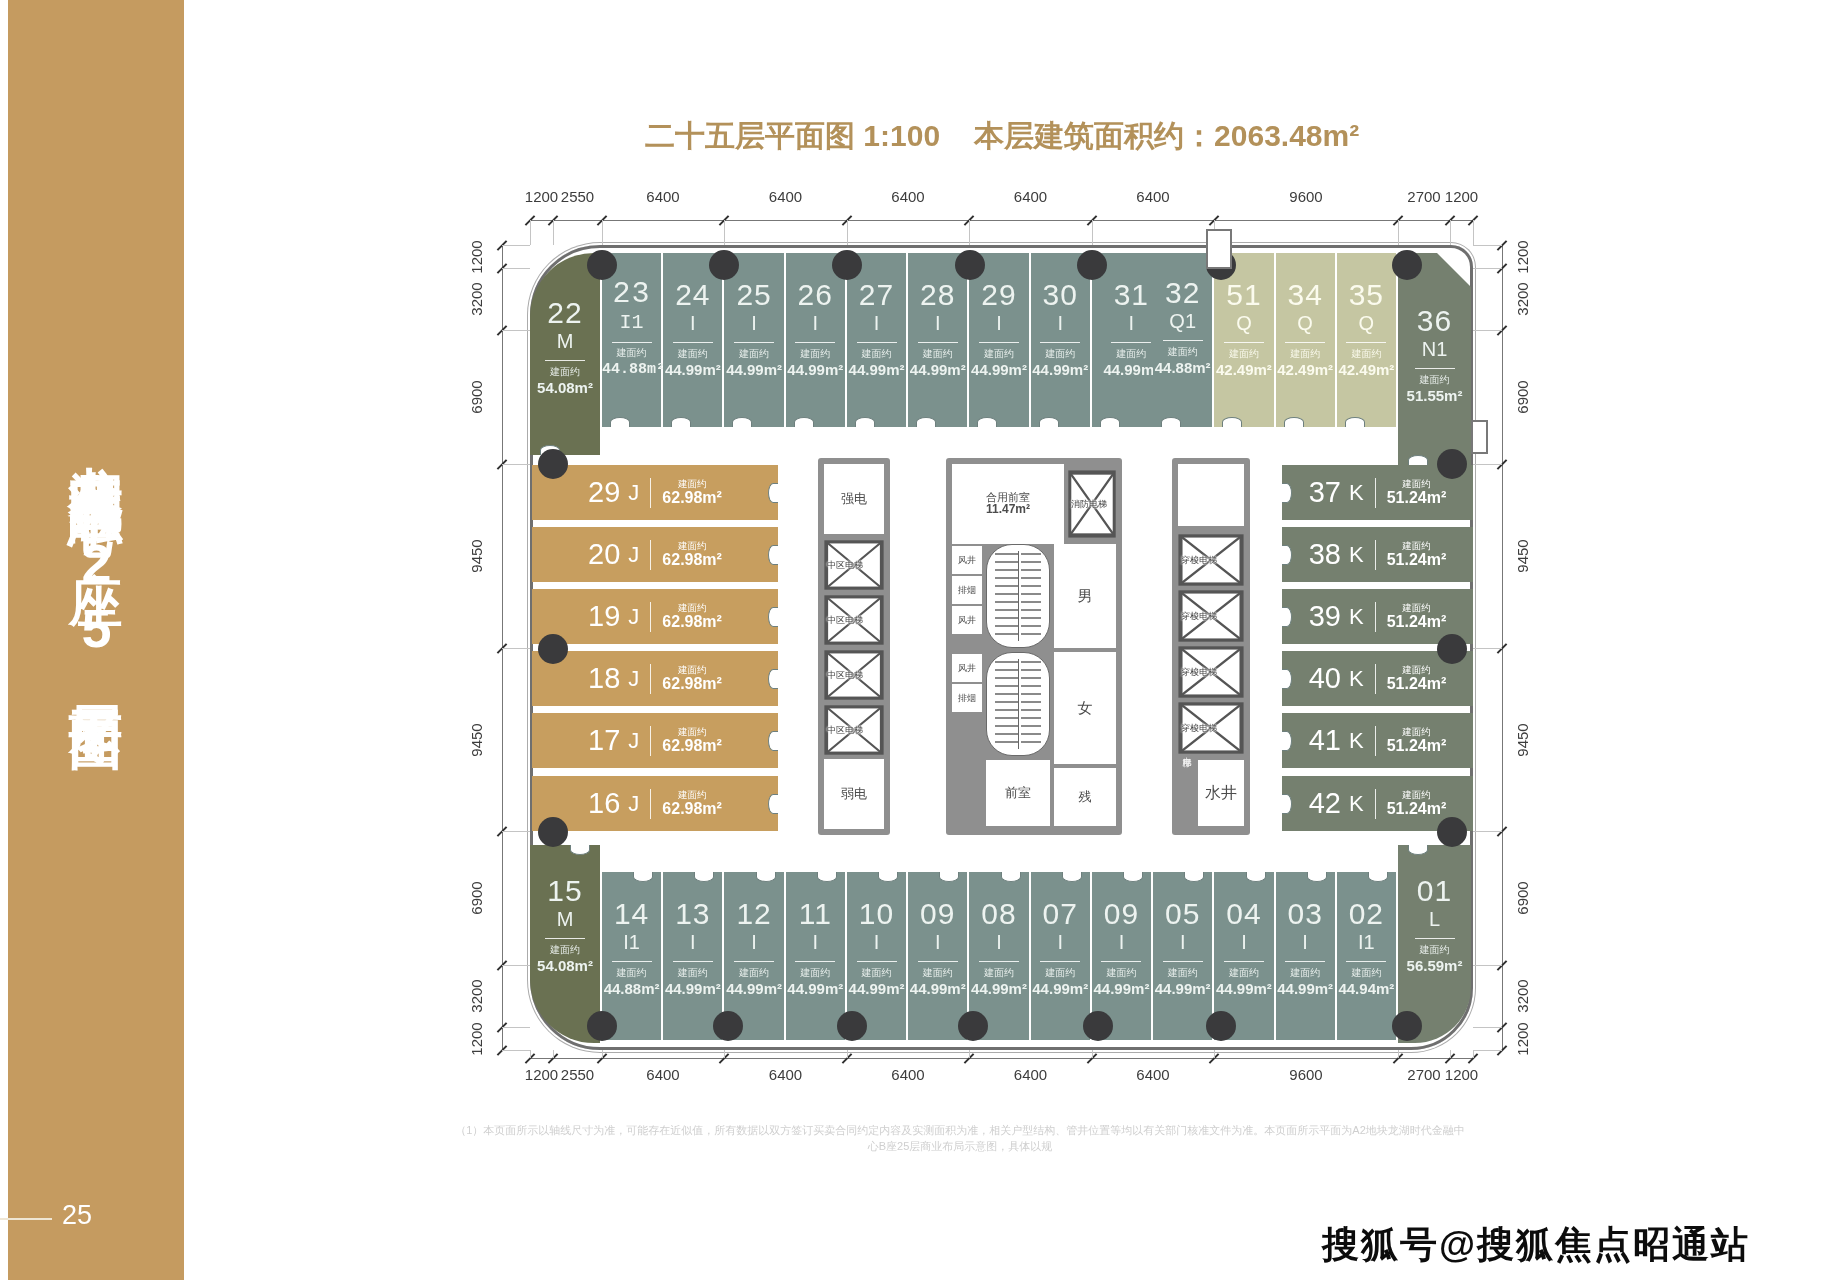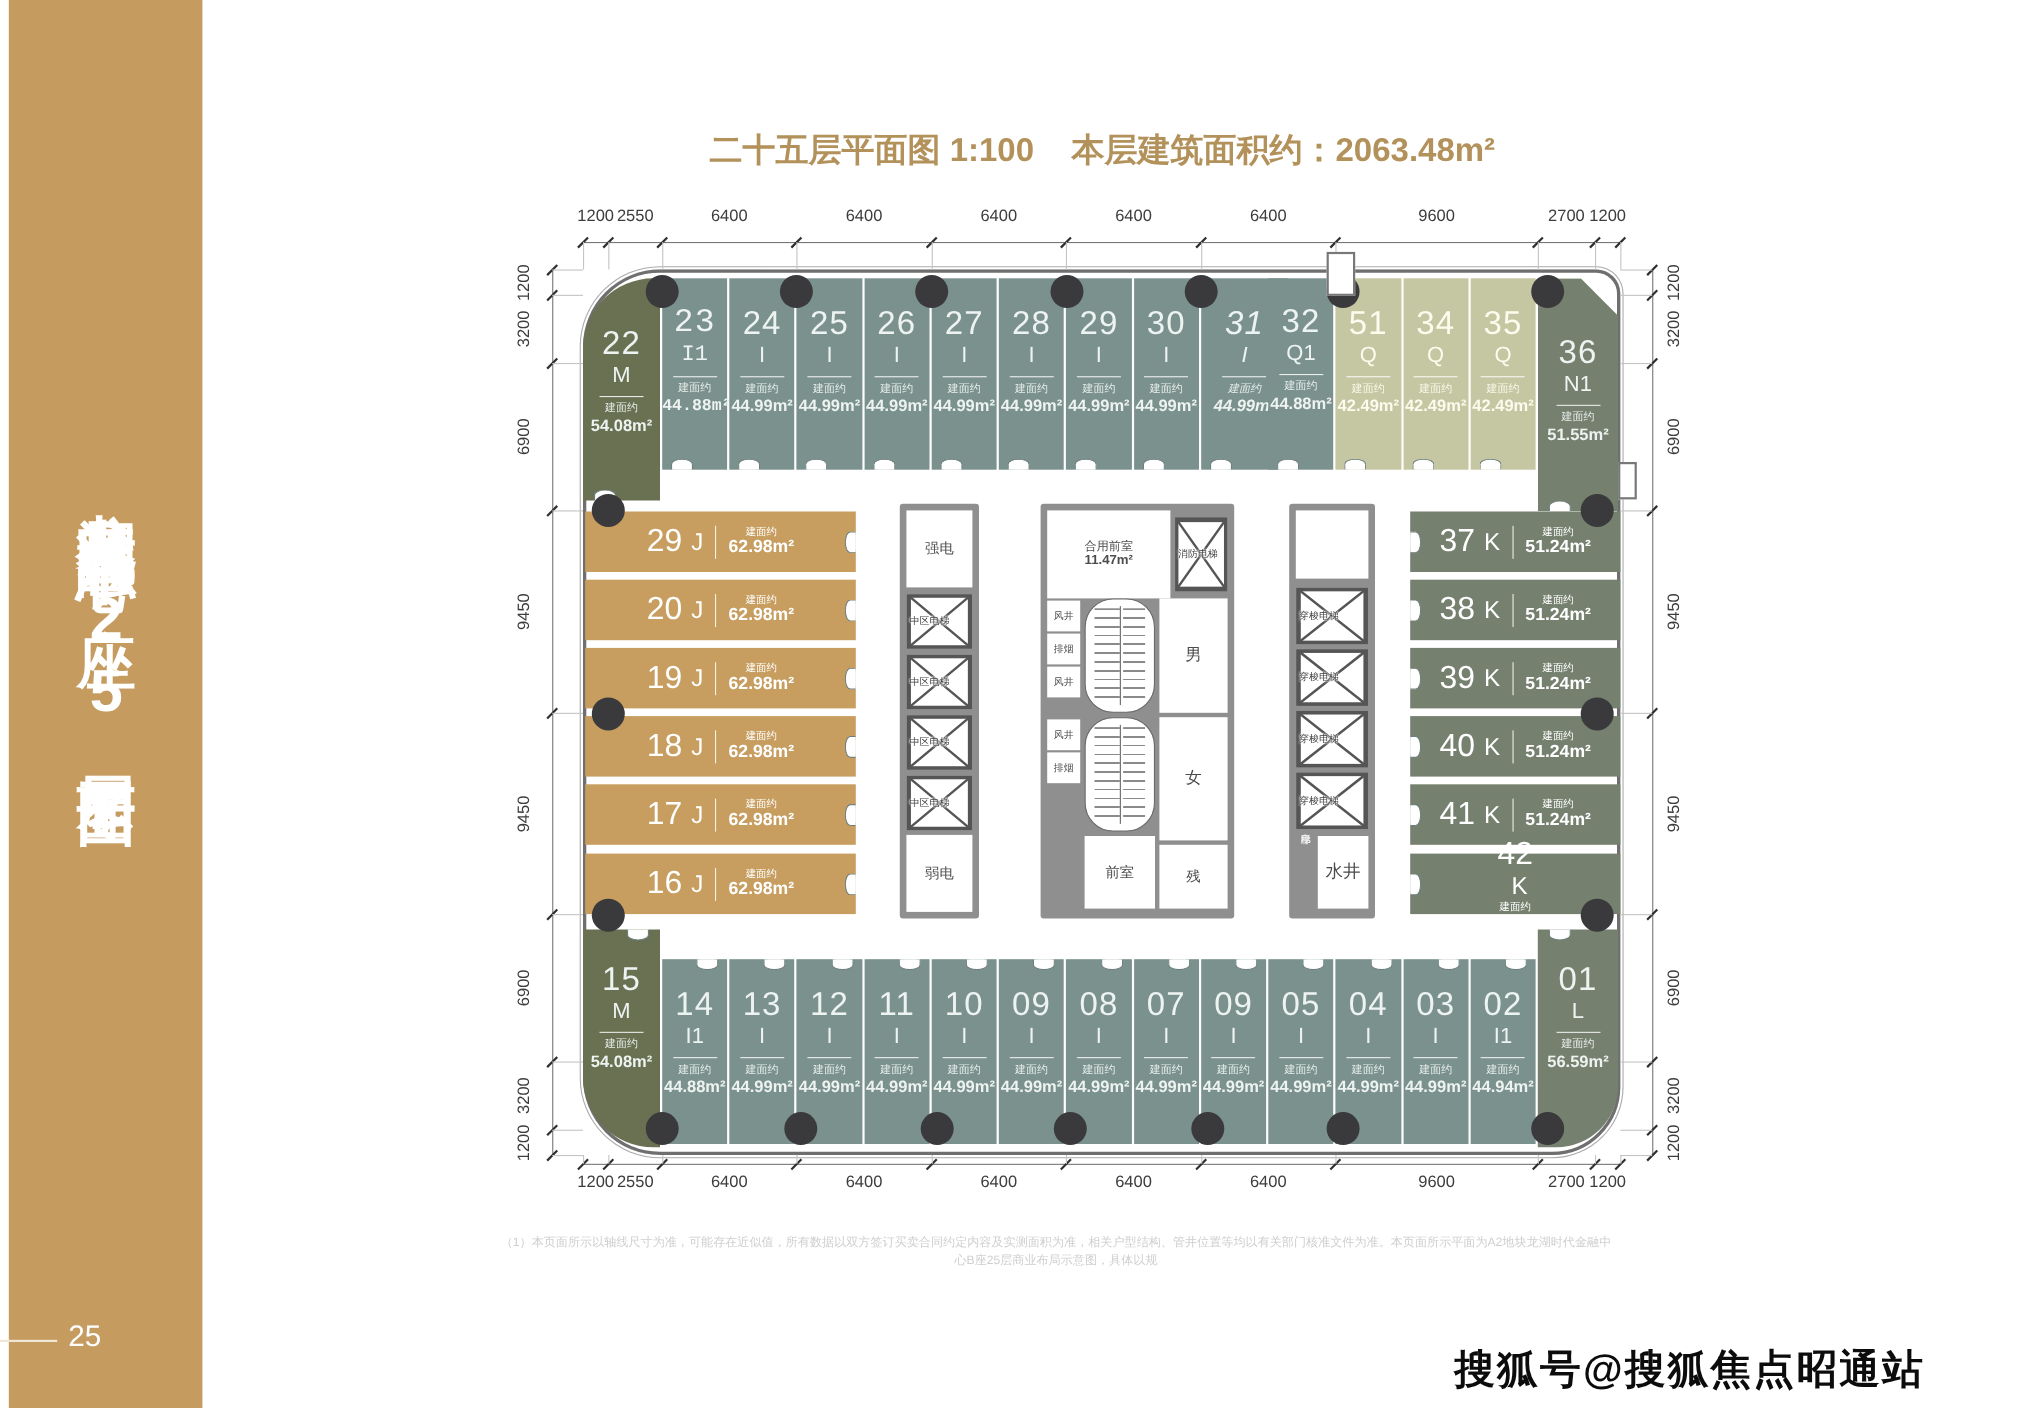--- a/index.html
+++ b/index.html
@@ -150,21 +150,21 @@
       <div class="door up" style="bottom: 0px; left: 8px; width: 20px; height: 10px;"></div>
     </div>
     <div class="unit teal" style="left: 1030.62px; top: 253px; width: 59.2308px; height: 174px;">
       <div class="u-num" style="margin-top: 26px;">30</div>
       <div class="u-type">I</div>
       <div class="u-div"></div>
       <div class="u-pre">建面约</div>
       <div class="u-area">44.99m²</div>
       <div class="door up" style="bottom: 0px; left: 8px; width: 20px; height: 10px;"></div>
     </div>
-    <div class="unit teal" style="left: 1091.85px; top: 253px; width: 79px; height: 174px; font-style: italic;">
+    <div class="unit teal" style="left: 1091.85px; top: 253px; width: 79px; height: 174px;">
       <div class="u-num" style="margin-top: 26px;">31</div>
       <div class="u-type">I</div>
       <div class="u-div"></div>
       <div class="u-pre">建面约</div>
       <div class="u-area">44.99m²</div>
       <div class="door up" style="bottom: 0px; left: 8px; width: 20px; height: 10px;"></div>
     </div>
     <div class="unit teal" style="left: 1153.08px; top: 253px; width: 59.2308px; height: 174px;">
       <div class="u-num" style="margin-top: 24px;">32</div>
       <div class="u-type">Q1</div>
@@ -395,21 +395,21 @@
       <span><span class="m-pre">建面约</span><span class="m-area">51.24m²</span></span>
       <div class="door right" style="left: 0px; top: 18px; width: 10px; height: 20px;"></div>
     </div>
     <div class="unit-mid unit dark" style="left: 1282px; top: 713px; width: 191px; height: 55px;">
       <span class="m-num">41</span>
       <span class="m-type">K</span>
       <span class="m-div"></span>
       <span><span class="m-pre">建面约</span><span class="m-area">51.24m²</span></span>
       <div class="door right" style="left: 0px; top: 18px; width: 10px; height: 20px;"></div>
     </div>
-    <div class="unit-mid unit dark" style="left: 1282px; top: 776px; width: 191px; height: 55px; flex-direction: column;">
+    <div class="unit-mid unit dark" style="left: 1282px; top: 776px; width: 191px; height: 55px;">
       <span class="m-num">42</span>
       <span class="m-type">K</span>
       <span class="m-div"></span>
       <span><span class="m-pre">建面约</span><span class="m-area">51.24m²</span></span>
       <div class="door right" style="left: 0px; top: 18px; width: 10px; height: 20px;"></div>
     </div>
     <div class="dot" style="left: 587px; top: 250px;"></div>
     <div class="dot" style="left: 709px; top: 250px;"></div>
     <div class="dot" style="left: 832px; top: 250px;"></div>
     <div class="dot" style="left: 955px; top: 250px;"></div>

